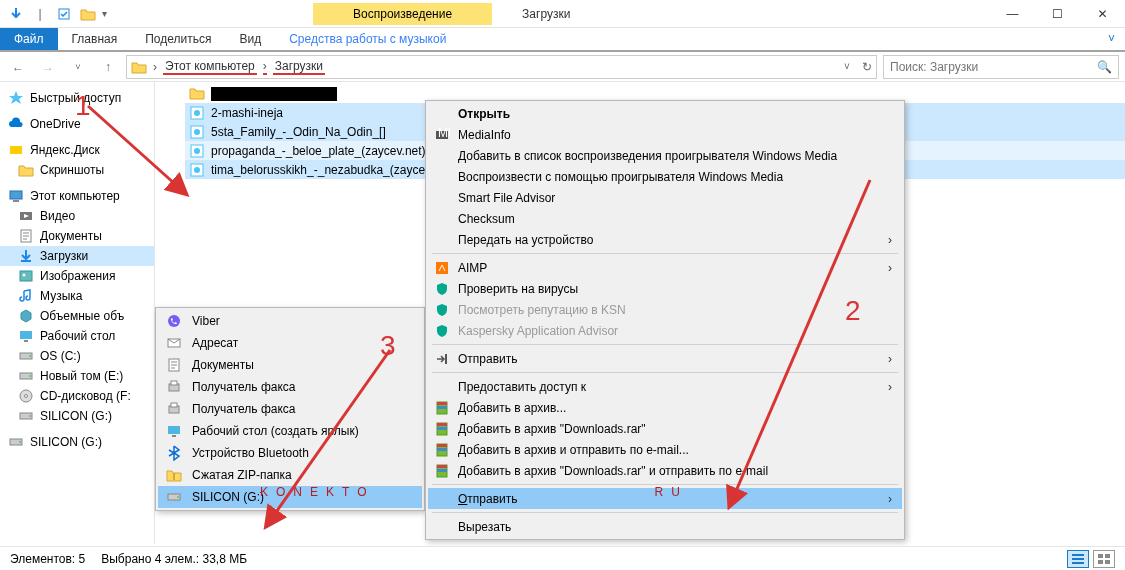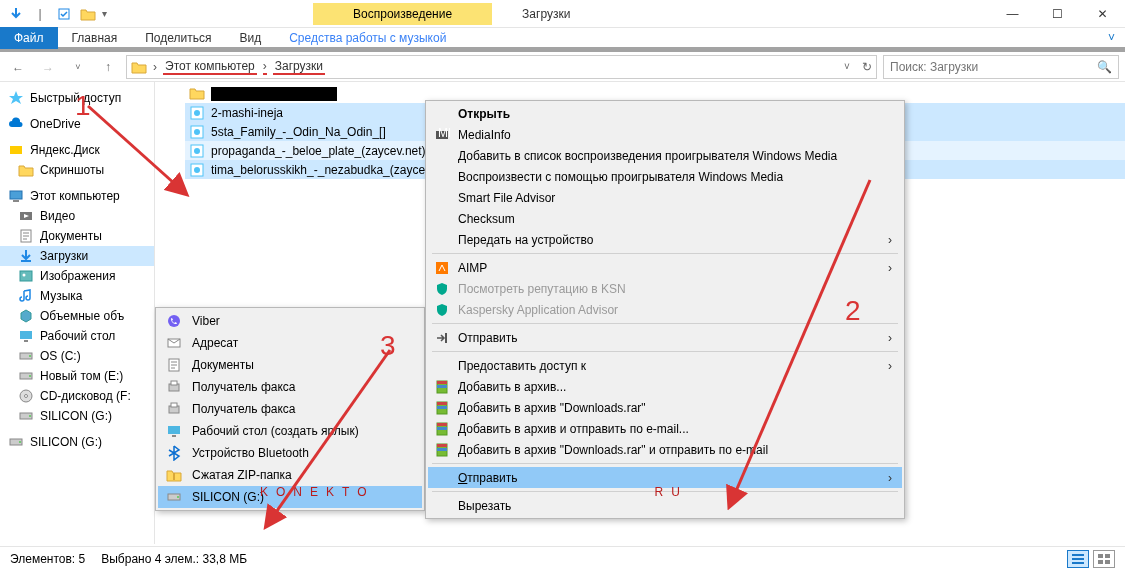--- a/index.html
+++ b/index.html
@@ -4,21 +4,21 @@
 <style>
 *{margin:0;padding:0;box-sizing:border-box;font-family:'Segoe UI',Tahoma,sans-serif;font-size:12px}
 body{background:#fff;width:1125px;height:570px;overflow:hidden;position:relative}
 .titlebar{height:28px;display:flex;align-items:center;border-bottom:1px solid #e5e5e5}
 .qat{display:flex;align-items:center;gap:4px;padding:0 6px}
 .qat-icon{width:20px;height:20px;display:flex;align-items:center;justify-content:center}
 .tab-highlight{background:#fce373;padding:4px 40px;margin-left:200px}
 .window-title{margin-left:30px;color:#333}
 .wincontrols{margin-left:auto;display:flex}
 .wincontrols div{width:45px;height:28px;display:flex;align-items:center;justify-content:center;color:#333}
-.ribbon-tabs{height:24px;display:flex;align-items:center;border-bottom:5px solid #a3a3a3}
+.ribbon-tabs{height:24px;display:flex;align-items:center;border-bottom:2px solid #a3a3a3}
 .rtab{padding:4px 14px;color:#333}
 .rtab.file{background:#1979ca;color:#fff}
 .rtab.music{color:#3b82f6}
 .navbar{height:30px;display:flex;align-items:center;gap:6px;padding:2px 6px;border-bottom:1px solid #e5e5e5}
 .navbtn{width:24px;height:24px;display:flex;align-items:center;justify-content:center;color:#666}
 .addressbar{flex:1;display:flex;align-items:center;border:1px solid #ccc;height:24px;padding:0 4px;gap:6px}
 .crumb{color:#333;padding:0 2px}
 .crumb-sep{color:#555}
 .bc-underline{border-bottom:2px solid #d93434}
 .searchbox{width:236px;border:1px solid #ccc;height:24px;display:flex;align-items:center;padding:0 6px;color:#888}
@@ -433,20 +433,28 @@
         <div class="cm-item">
           <span class="cm-ico">
             <svg width="16" height="16" viewBox="0 0 16 16">
               <rect x="2" y="2" width="12" height="12" fill="#ff7a00"></rect>
               <path d="M5 11l3-6 3 6" stroke="#fff" fill="none"></path>
             </svg>
           </span>
           <span>AIMP</span>
           <span class="cm-arrow">›</span>
         </div>
+        <div class="cm-item">
+          <span class="cm-ico">
+            <svg width="16" height="16" viewBox="0 0 16 16">
+              <path d="M8 2l5 2v4c0 3-2 5-5 6-3-1-5-3-5-6V4z" fill="#00a88e"></path>
+            </svg>
+          </span>
+          <span>Проверить на вирусы</span>
+        </div>
         <div class="cm-item dis">
           <span class="cm-ico">
             <svg width="16" height="16" viewBox="0 0 16 16">
               <path d="M8 2l5 2v4c0 3-2 5-5 6-3-1-5-3-5-6V4z" fill="#00a88e"></path>
             </svg>
           </span>
           <span>Посмотреть репутацию в KSN</span>
         </div>
         <div class="cm-item dis">
           <span class="cm-ico">

